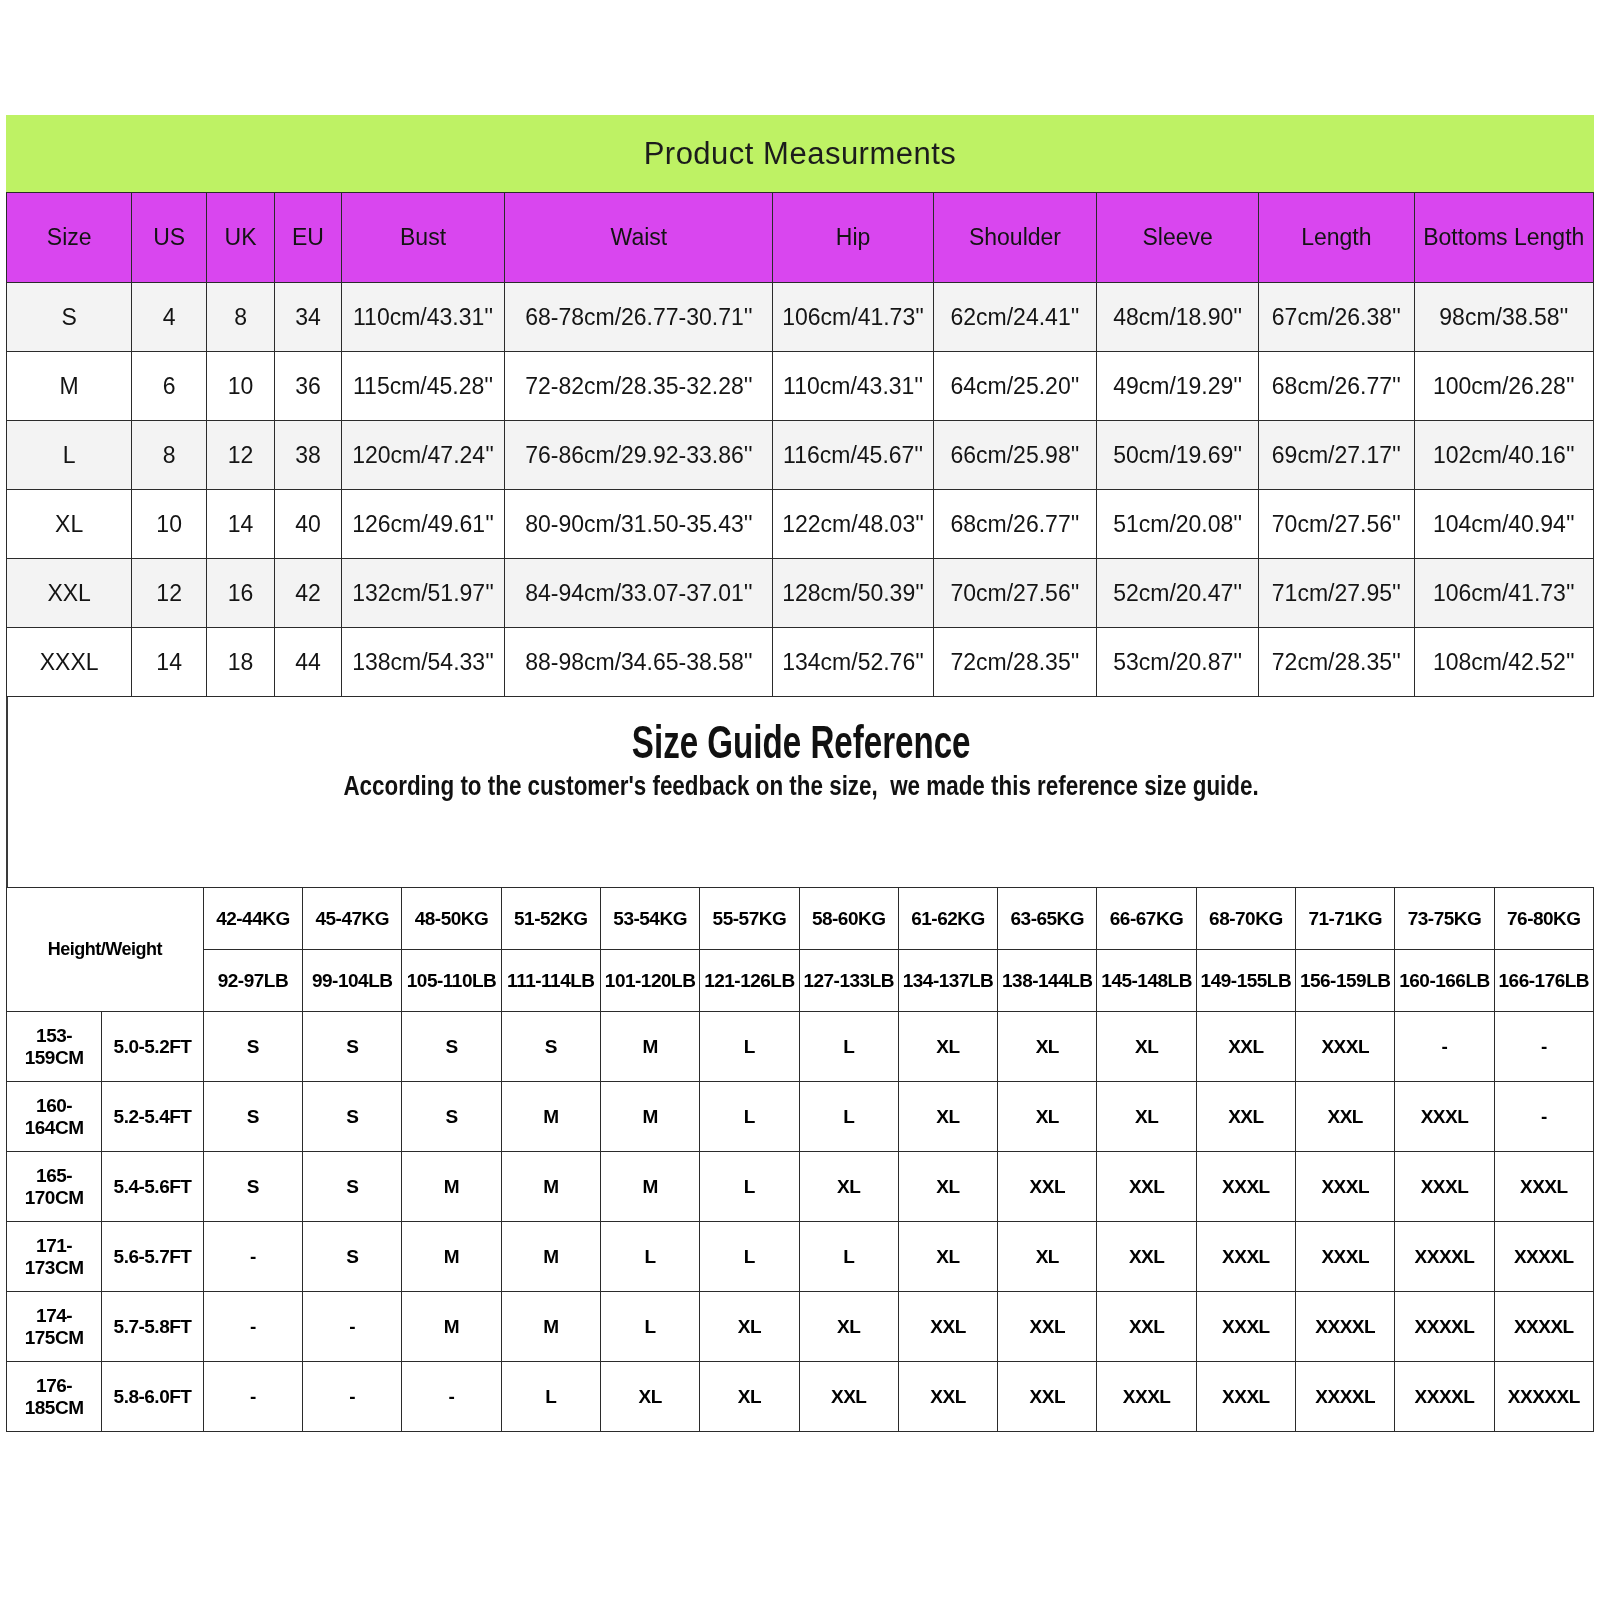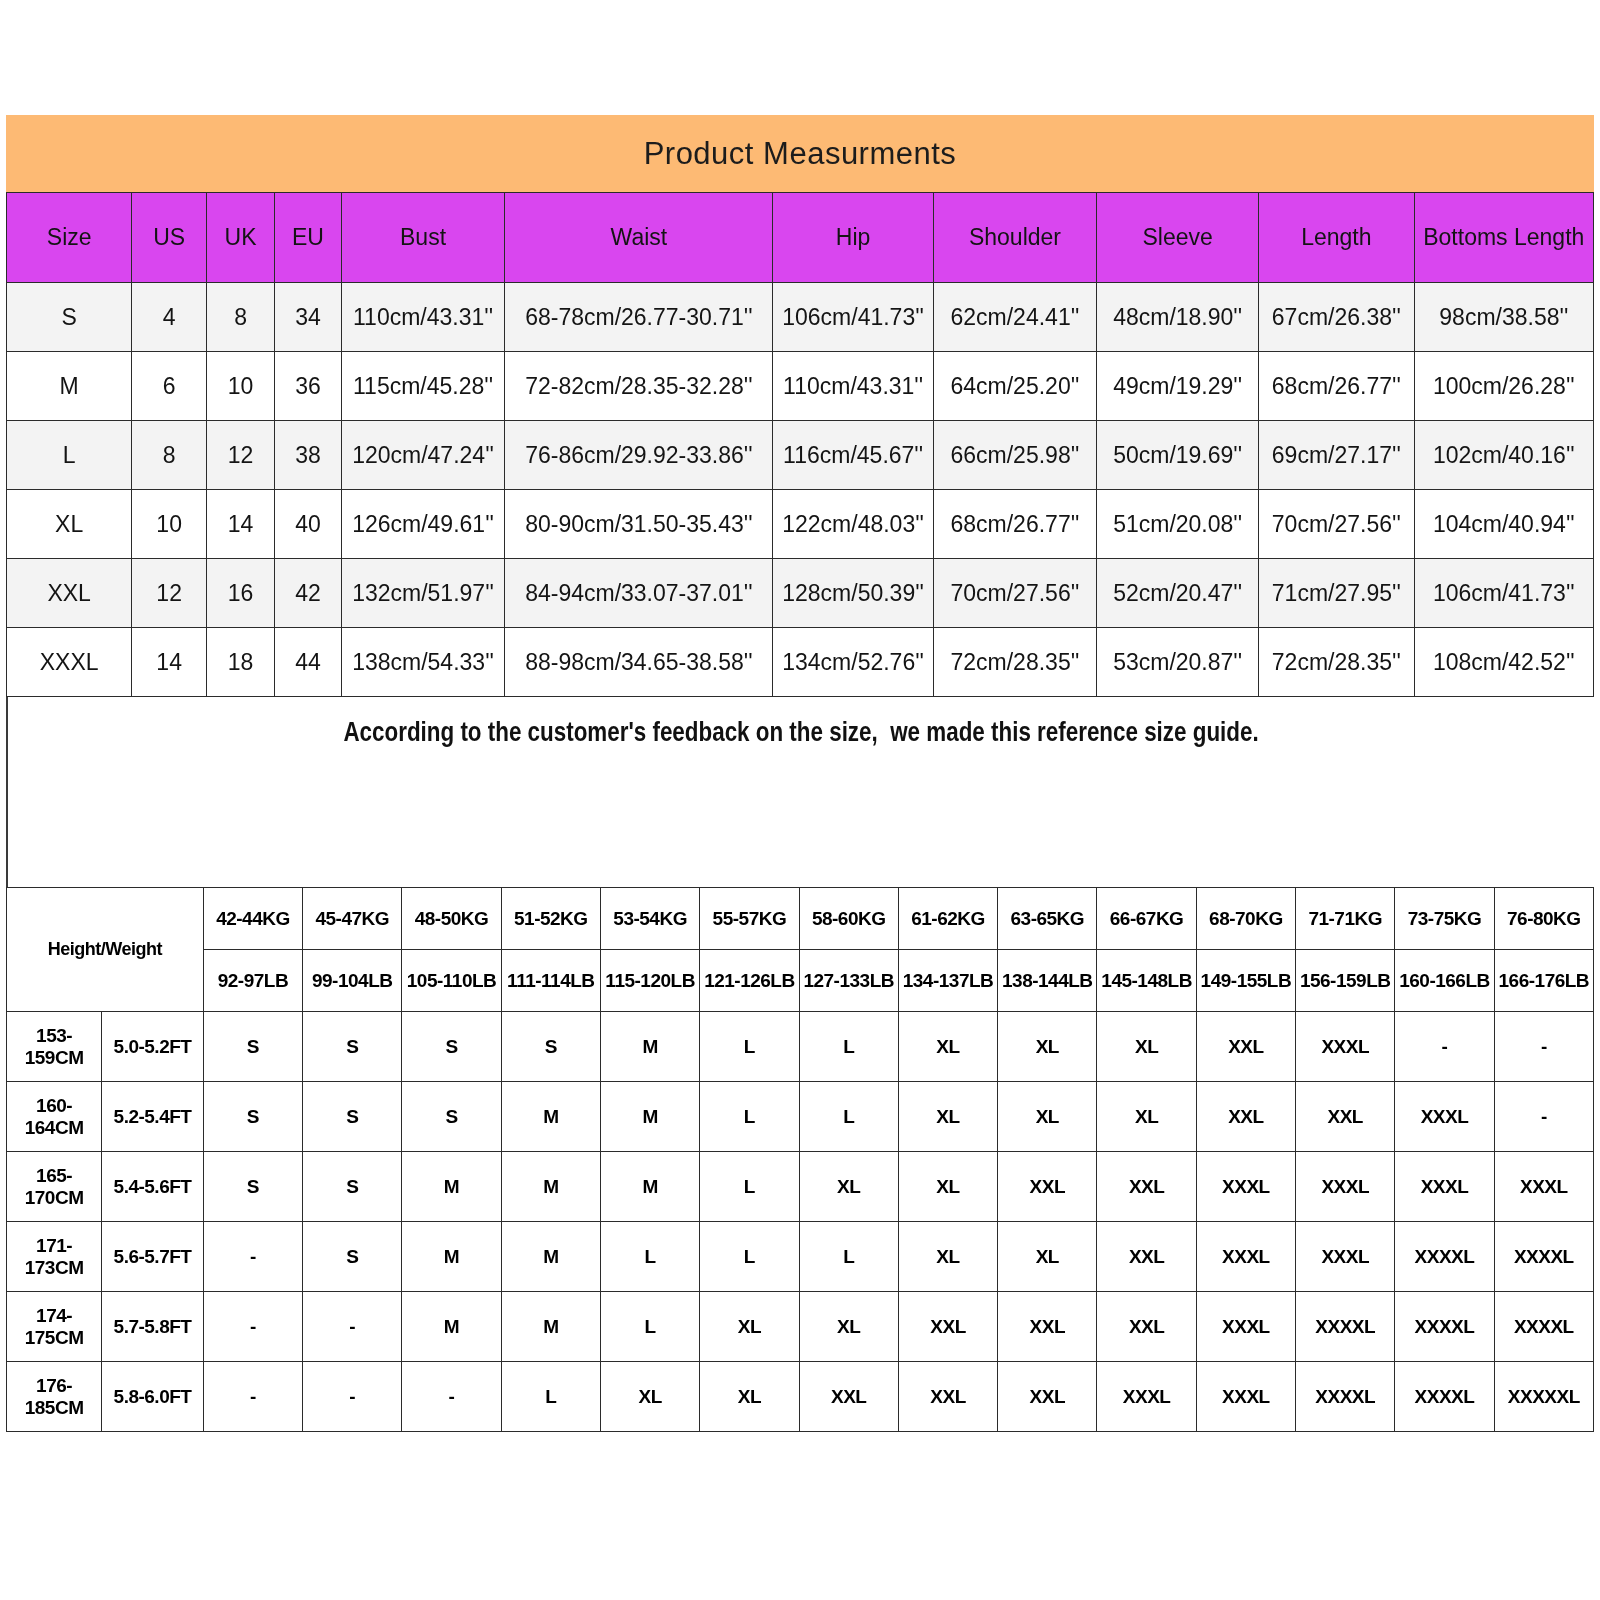--- a/index.html
+++ b/index.html
@@ -53,21 +53,21 @@
   }
   .ref-table thead th { height: 62px; }
   .ref-table tbody td { height: 70px; }
   .ref-table .corner { font-size: 18px; }
 </style>
 </head>
 <body>
 
 <div class="page">
 
-  <header class="banner" style="background: #fdba74;">
+  <header class="banner" style="background: #bef264;">
     <h1>Product Measurments</h1>
   </header>
 
   <table class="m-table">
     <colgroup>
       <col style="width:7.9%">
         <col style="width:4.7%">
         <col style="width:4.3%">
         <col style="width:4.2%">
       <col style="width:10.3%">
@@ -169,20 +169,21 @@
           <td>134cm/52.76''</td>
           <td>72cm/28.35''</td>
           <td>53cm/20.87''</td>
           <td>72cm/28.35''</td>
           <td>108cm/42.52''</td>
         </tr>
       </tbody>
   </table>
 
   <section class="size-guide">
+    <h2><span class="sg-title">Size Guide Reference</span></h2>
     <p class="sg-line"><span class="sg-text">According to the customer's feedback on the size,&nbsp; we made this reference size guide.</span></p>
   </section>
 
   <table class="ref-table">
     <colgroup>
       <col style="width:6.0%">
         <col style="width:6.4%">
       <col>
         <col>
         <col>
@@ -214,21 +215,21 @@
           <th>68-70KG</th>
           <th>71-71KG</th>
           <th>73-75KG</th>
           <th>76-80KG</th>
         </tr>
       <tr>
           <th>92-97LB</th>
           <th>99-104LB</th>
           <th>105-110LB</th>
           <th>111-114LB</th>
-          <th>115-120LB</th>
+          <th>101-120LB</th>
           <th>121-126LB</th>
           <th>127-133LB</th>
           <th>134-137LB</th>
           <th>138-144LB</th>
           <th>145-148LB</th>
           <th>149-155LB</th>
           <th>156-159LB</th>
           <th>160-166LB</th>
           <th>166-176LB</th>
         </tr>

